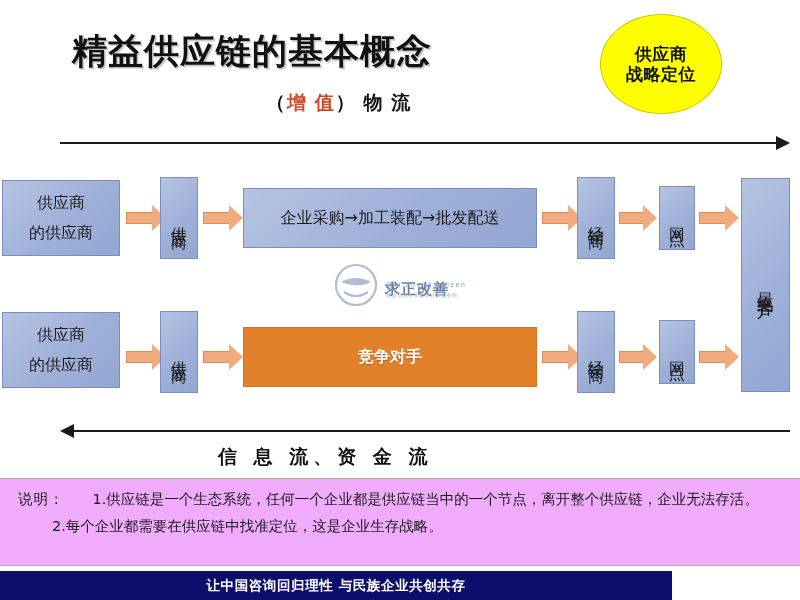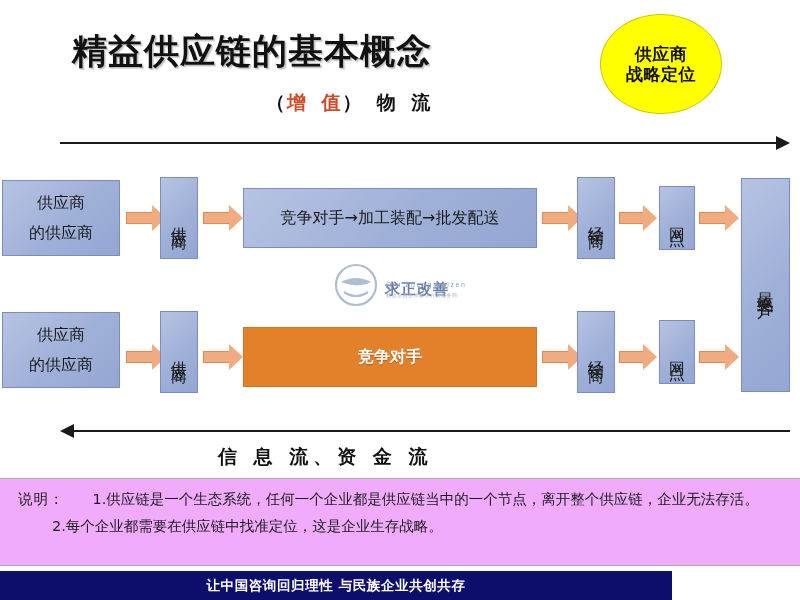--- a/index.html
+++ b/index.html
@@ -19,21 +19,21 @@
     font-size:35px;font-weight:bold;color:#111111;
     letter-spacing:1px;
     font-family:"DejaVu Sans","Liberation Sans",sans-serif;
     text-shadow:1px 1px 0 #bfbfbf, 2px 2px 1px #d9d9d9;
     white-space:nowrap;
   }
   .subtitle{
     position:absolute;left:266px;top:90px;
     font-size:19px;font-weight:bold;color:#111111;
     letter-spacing:2px;white-space:nowrap;
-    font-family:Liberation Mono, monospace;
+    font-family:Liberation Serif, serif;
   }
   .subtitle .hl{color:#d2492a;}
 
   
   .ellipse{
     position:absolute;left:600px;top:14px;width:120px;height:98px;
     background:#ffff00;border:1px solid #c9c900;border-radius:50%;
     display:flex;flex-direction:column;align-items:center;justify-content:center;
     line-height:1.18;
   }
@@ -181,21 +181,21 @@
   <div class="box vert" style="left:160px;top:177px;width:38px;height:82px;">
     <div class="txt">供应商</div>
   </div>
 
   <div class="barrow" style="left:203px;top:205px;width:40px;">
     <div class="body" style="width:27px;"></div>
     <div class="tip"></div>
   </div>
 
   <div class="box" style="left:243px;top:188px;width:294px;height:60px;">
-    <div class="txt">竞争对手→加工装配→批发配送</div>
+    <div class="txt">企业采购→加工装配→批发配送</div>
   </div>
 
   <div class="barrow" style="left:542px;top:205px;width:40px;">
     <div class="body" style="width:27px;"></div>
     <div class="tip"></div>
   </div>
 
   <div class="box vert" style="left:577px;top:177px;width:38px;height:82px;">
     <div class="txt">经销商</div>
   </div>

